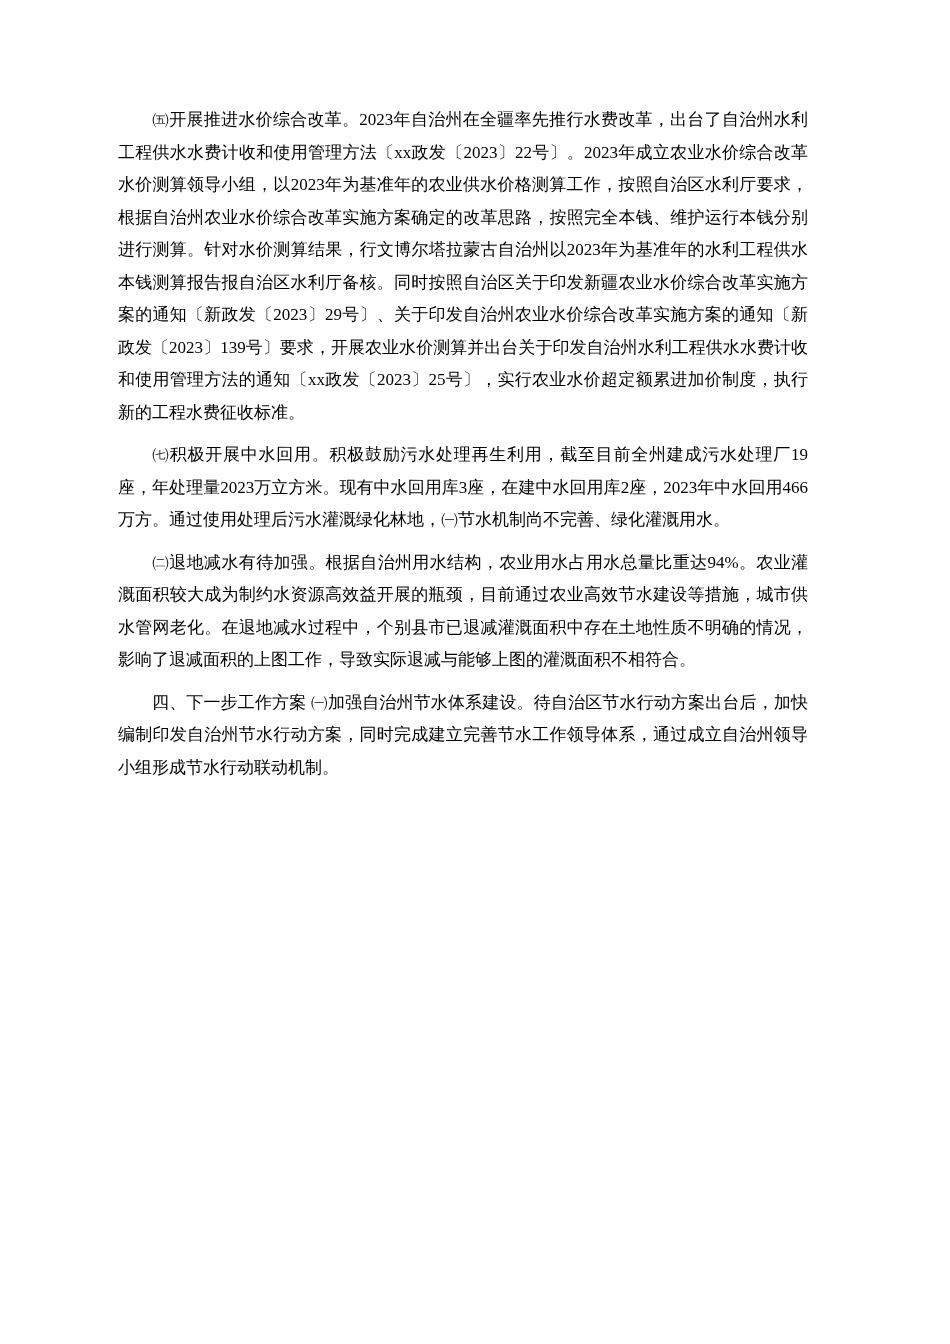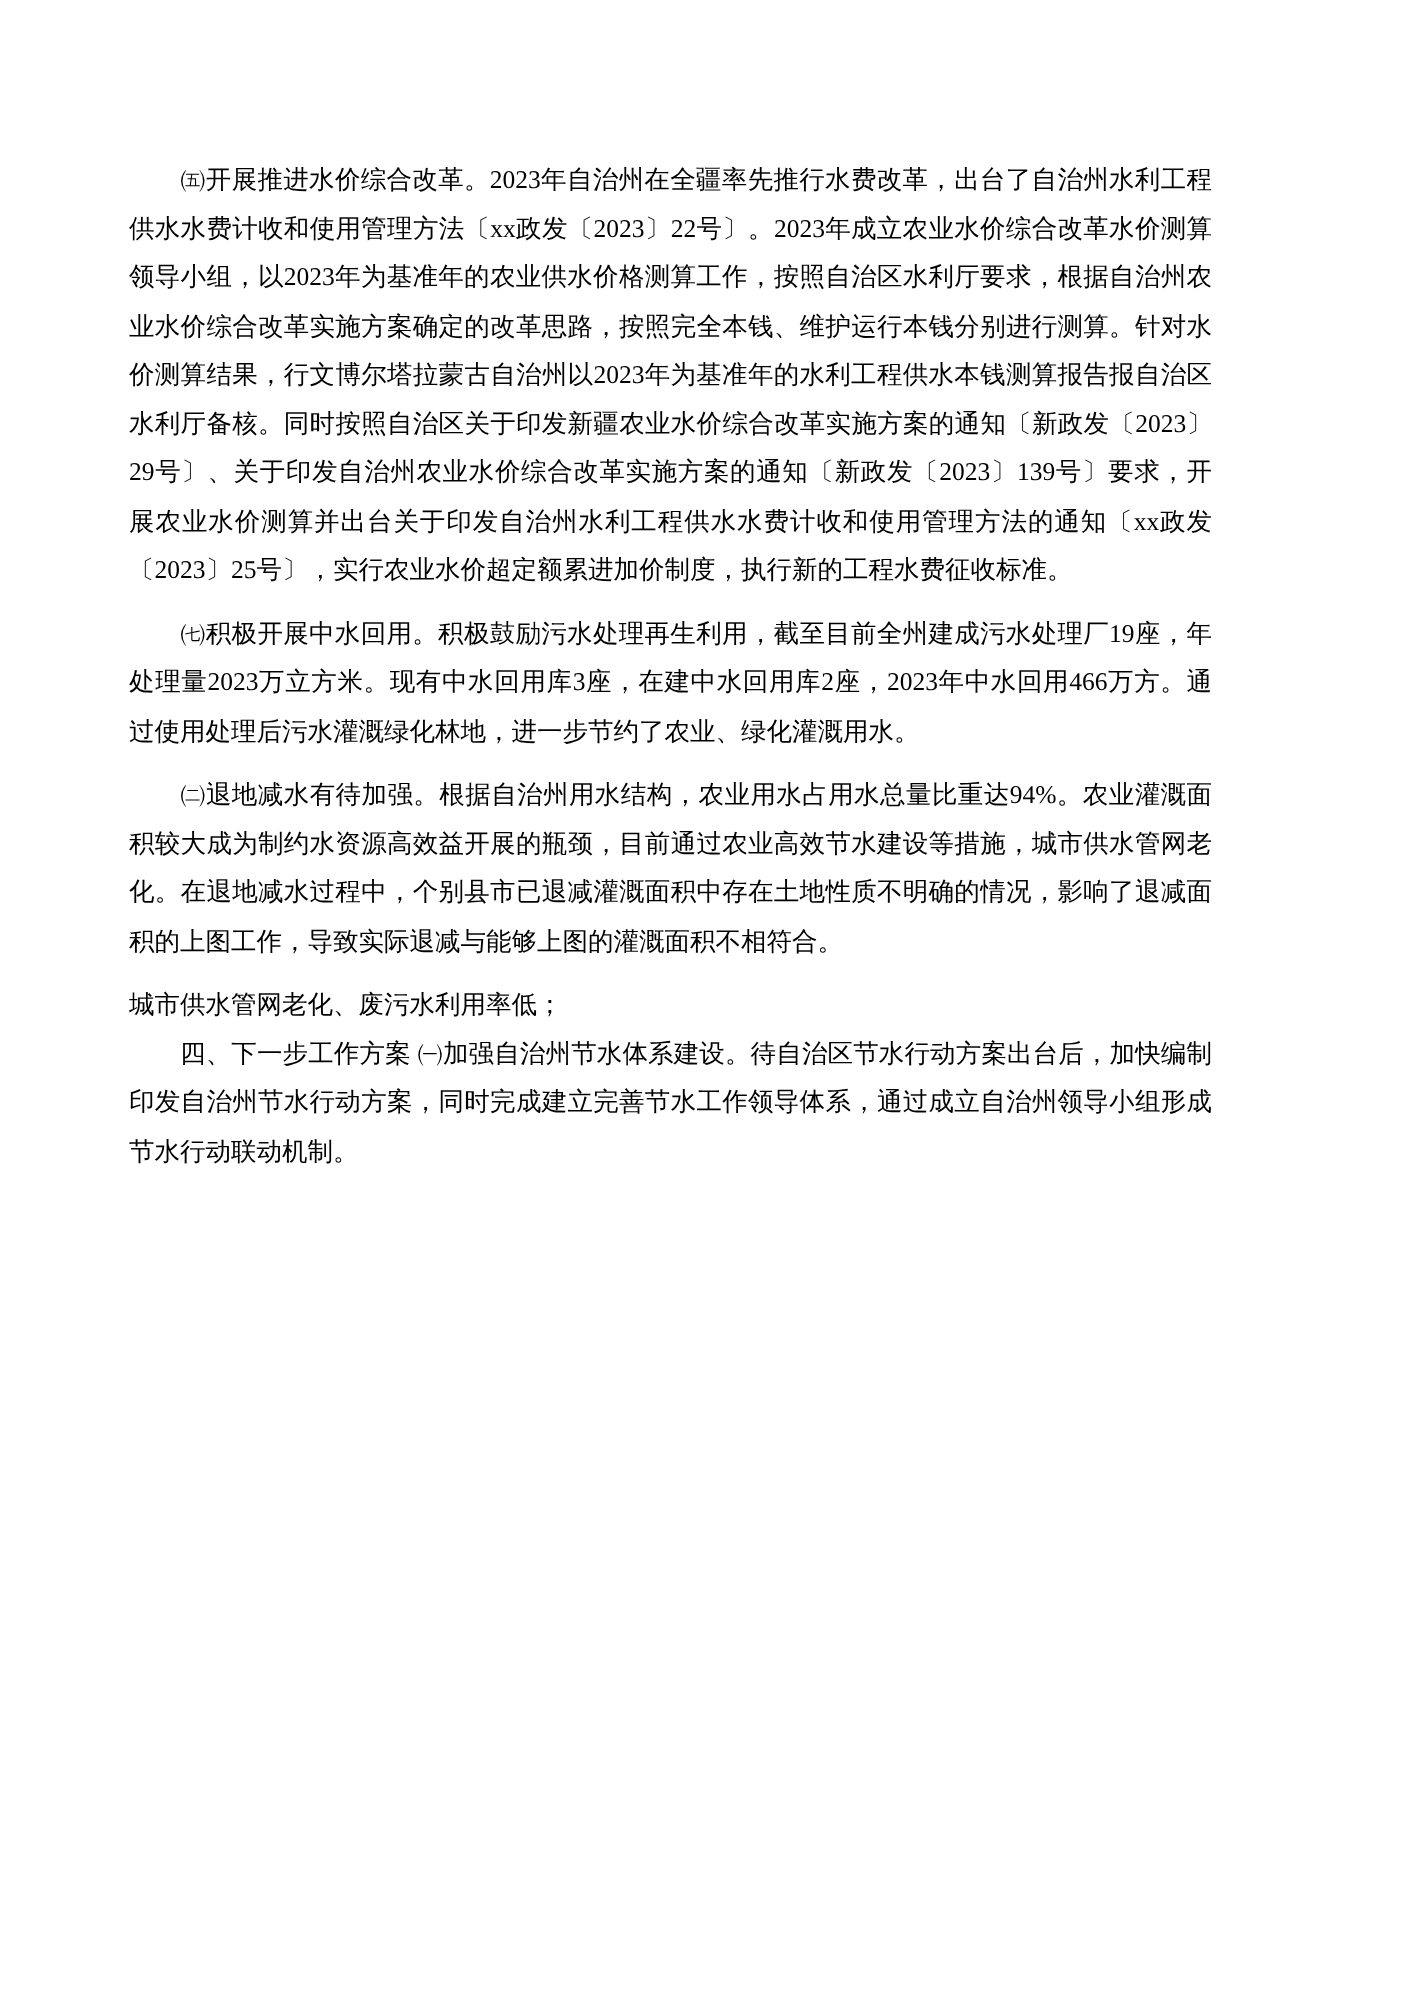--- a/index.html
+++ b/index.html
@@ -14,21 +14,21 @@
     color: #000000;
   }
   .page {
     width: 950px;
     height: 1344px;
     background: #ffffff;
     overflow: hidden;
     box-sizing: border-box;
   }
   .doc-content {
-    padding: 104px 142px 0 86px;
+    padding: 104px 142px 0 118px;
     box-sizing: border-box;
   }
   .para {
     font-size: 17px;
     line-height: 32.5px;
     margin: 0 0 10px 0;
     text-align: justify;
     text-indent: 2em;
     word-break: break-word;
   }
@@ -38,18 +38,17 @@
   .para.tight {
     margin-bottom: 0;
   }
 </style>
 </head>
 <body>
 
 <div class="page">
   <div class="doc-content">
     <p class="para">㈤开展推进水价综合改革。2023年自治州在全疆率先推行水费改革，出台了自治州水利工程供水水费计收和使用管理方法〔xx政发〔2023〕22号〕。2023年成立农业水价综合改革水价测算领导小组，以2023年为基准年的农业供水价格测算工作，按照自治区水利厅要求，根据自治州农业水价综合改革实施方案确定的改革思路，按照完全本钱、维护运行本钱分别进行测算。针对水价测算结果，行文博尔塔拉蒙古自治州以2023年为基准年的水利工程供水本钱测算报告报自治区水利厅备核。同时按照自治区关于印发新疆农业水价综合改革实施方案的通知〔新政发〔2023〕29号〕、关于印发自治州农业水价综合改革实施方案的通知〔新政发〔2023〕139号〕要求，开展农业水价测算并出台关于印发自治州水利工程供水水费计收和使用管理方法的通知〔xx政发〔2023〕25号〕，实行农业水价超定额累进加价制度，执行新的工程水费征收标准。</p>
-    <p class="para">㈦积极开展中水回用。积极鼓励污水处理再生利用，截至目前全州建成污水处理厂19座，年处理量2023万立方米。现有中水回用库3座，在建中水回用库2座，2023年中水回用466万方。通过使用处理后污水灌溉绿化林地，进一步节约了农业、绿化灌溉用水。</p>
+    <p class="para">㈦积极开展中水回用。积极鼓励污水处理再生利用，截至目前全州建成污水处理厂19座，年处理量2023万立方米。现有中水回用库3座，在建中水回用库2座，2023年中水回用466万方。通过使用处理后污水灌溉绿化林地，㈠节水机制尚不完善、绿化灌溉用水。</p>
     <p class="para">㈡退地减水有待加强。根据自治州用水结构，农业用水占用水总量比重达94%。农业灌溉面积较大成为制约水资源高效益开展的瓶颈，目前通过农业高效节水建设等措施，城市供水管网老化。在退地减水过程中，个别县市已退减灌溉面积中存在土地性质不明确的情况，影响了退减面积的上图工作，导致实际退减与能够上图的灌溉面积不相符合。</p>
-    <p class="para no-indent tight">城市供水管网老化、废污水利用率低；</p>
     <p class="para">四、下一步工作方案 ㈠加强自治州节水体系建设。待自治区节水行动方案出台后，加快编制印发自治州节水行动方案，同时完成建立完善节水工作领导体系，通过成立自治州领导小组形成节水行动联动机制。</p>
   </div>
 </div>
 
 </body></html>

